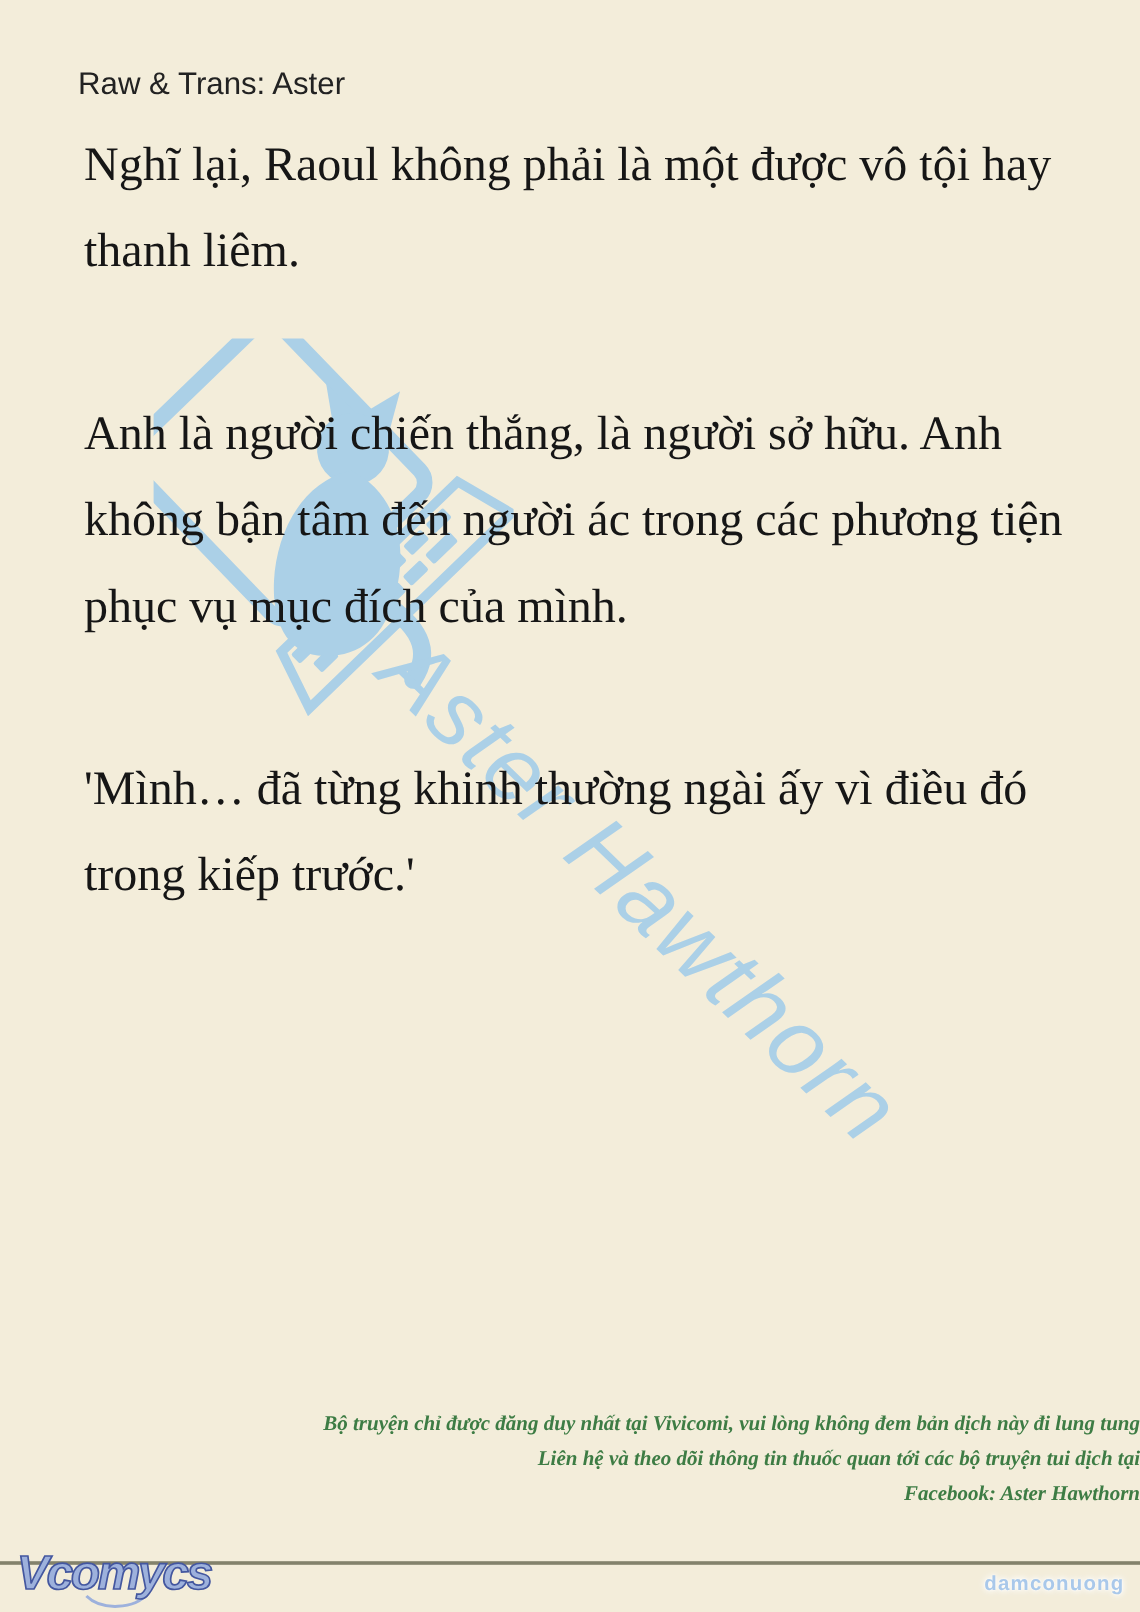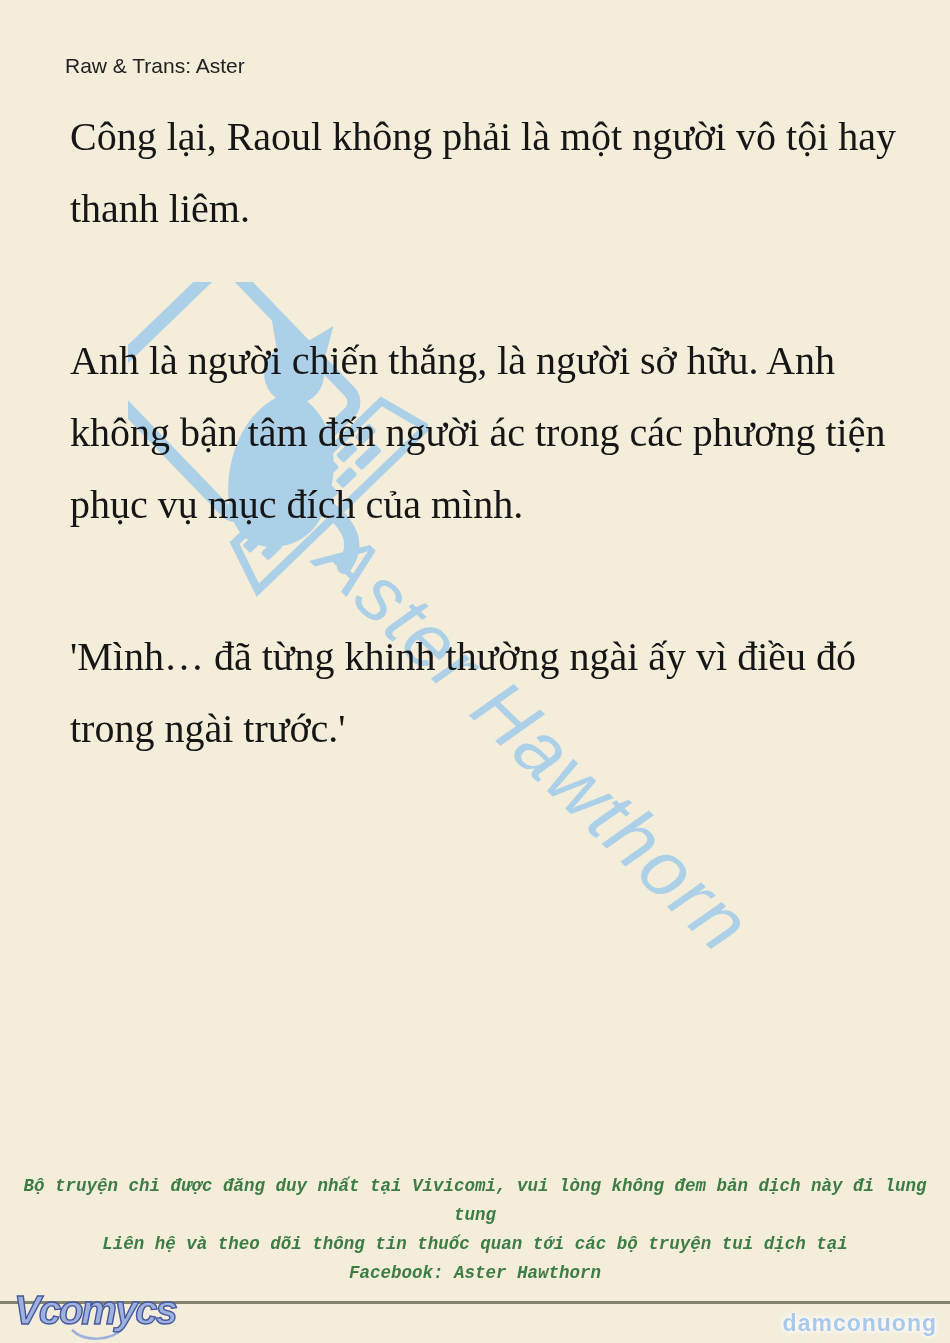--- a/index.html
+++ b/index.html
@@ -6,21 +6,21 @@
   body {
     width: 950px; height: 1343px;
     background: #f3edda;
     position: relative;
     overflow: hidden;
     font-family: "Liberation Serif", serif;
   }
   .credit {
     position: absolute; left: 65px; top: 54px;
     font-family: "Liberation Sans", sans-serif;
-    font-size: 21px; color: #222;
+    font-size: 26px; color: #222;
   }
   
   .wm-icon { position: absolute; left: 128px; top: 282px; }
   
   .wm-text {
     position: absolute; left: 362px; top: 512px;
     font-family: "Liberation Sans", sans-serif;
     font-style: italic;
     font-size: 78px;
     color: #abd0e7;
@@ -30,36 +30,36 @@
     letter-spacing: 2px;
   }
   .body-text {
     position: absolute; left: 70px; top: 101px; width: 870px;
     font-size: 40px; line-height: 72px; color: #161616;
   }
   .body-text p { margin: 0 0 80px 0; }
   .body-text .line { display: block; white-space: nowrap; }
   .footer-note {
     position: absolute; left: 0; right: 0; top: 1172px;
-    text-align: center;
-    font-family: Liberation Mono, monospace;
+    text-align: right;
+    font-family: Liberation Serif, serif;
     font-style: italic; font-weight: bold;
     font-size: 17.5px; line-height: 29px;
     color: #3d7c44;
   }
   .divider {
     position: absolute; left: 0; top: 1301px;
     width: 950px; height: 3px;
     background: #83826c;
   }
   .vc-logo { position: absolute; left: 10px; top: 1282px; }
   .site-wm {
     position: absolute; right: 13px; top: 1310px;
     font-family: "Liberation Sans", sans-serif;
-    font-weight: bold; font-size: 23px; letter-spacing: 1px;
+    font-weight: bold; font-size: 17px; letter-spacing: 1px;
     color: #a9c8ea;
     text-shadow: 0 0 2px #ffffff, 0 0 5px #ffffff, 0 0 8px #ffffff;
   }
 </style>
 </head>
 <body>
 
 <div>
 
   <div class="credit">Raw &amp; Trans: Aster</div>
@@ -98,31 +98,31 @@
                C 122 268 106 244 104 208
                C 102 168 118 124 158 110 Z"></path>
       <path d="M192 214 C 228 232 242 252 228 278" fill="none" stroke="#abd0e7" stroke-width="15" stroke-linecap="round"></path>
     </g>
   </svg>
 
   <div class="wm-text">Aster Hawthorn</div>
 
   <div class="body-text">
     <p>
-      <span class="line">Công lại, Raoul không phải là một người vô tội hay</span>
+      <span class="line">Nghĩ lại, Raoul không phải là một được vô tội hay</span>
       <span class="line">thanh liêm.</span>
     </p>
     <p>
       <span class="line">Anh là người chiến thắng, là người sở hữu. Anh</span>
       <span class="line">không bận tâm đến người ác trong các phương tiện</span>
       <span class="line">phục vụ mục đích của mình.</span>
     </p>
     <p>
       <span class="line">'Mình… đã từng khinh thường ngài ấy vì điều đó</span>
-      <span class="line">trong ngài trước.'</span>
+      <span class="line">trong kiếp trước.'</span>
     </p>
   </div>
 
   <div class="footer-note">
     <div>Bộ truyện chỉ được đăng duy nhất tại Vivicomi, vui lòng không đem bản dịch này đi lung tung</div>
     <div>Liên hệ và theo dõi thông tin thuốc quan tới các bộ truyện tui dịch tại</div>
     <div>Facebook: Aster Hawthorn</div>
   </div>
 
   <div class="divider"></div>

